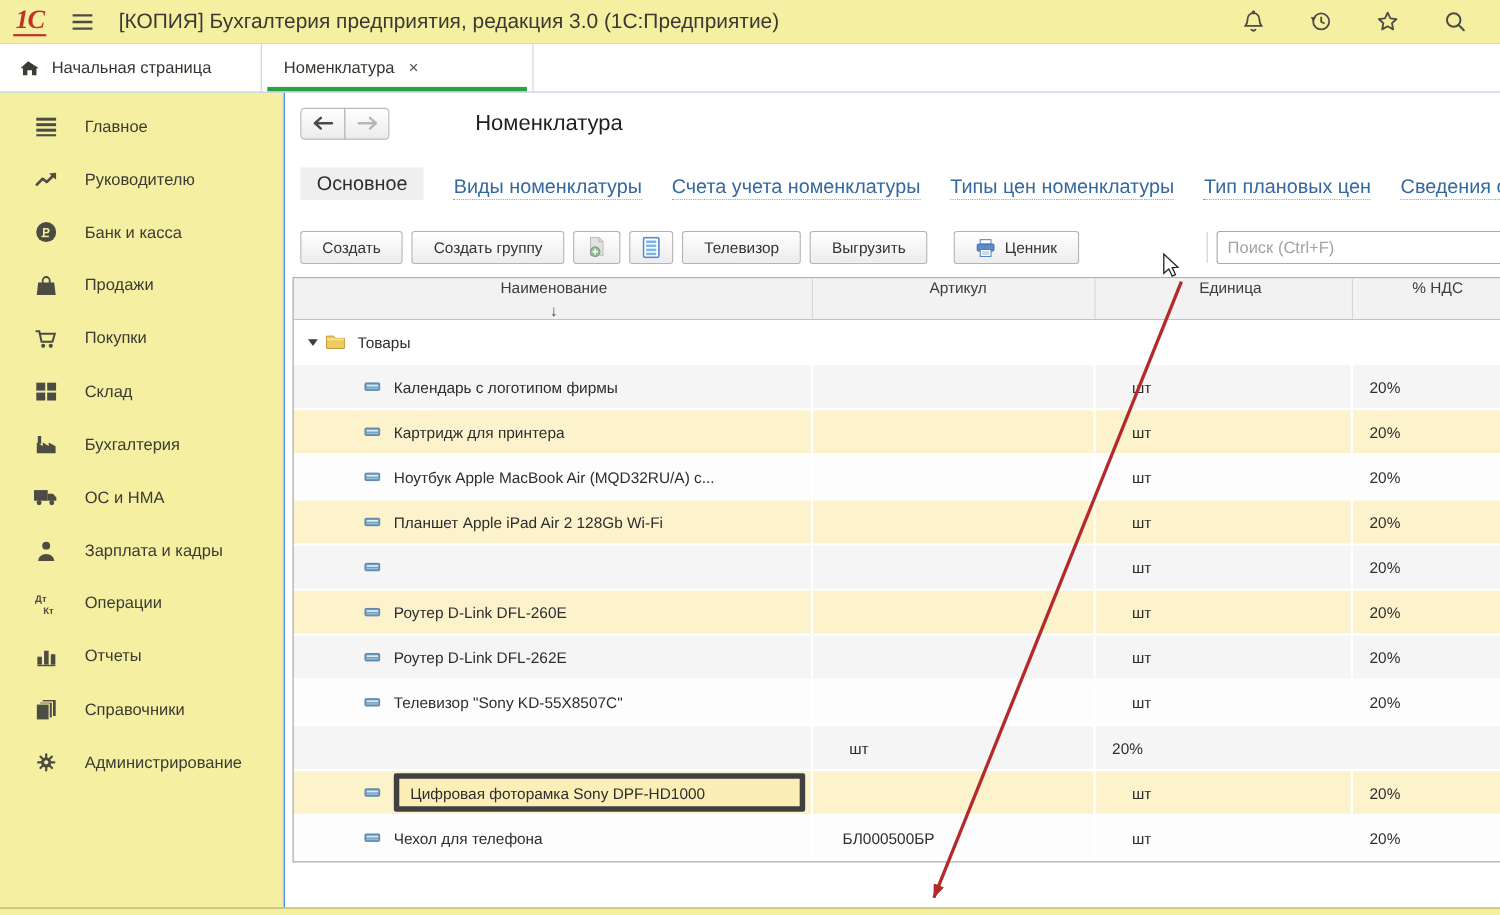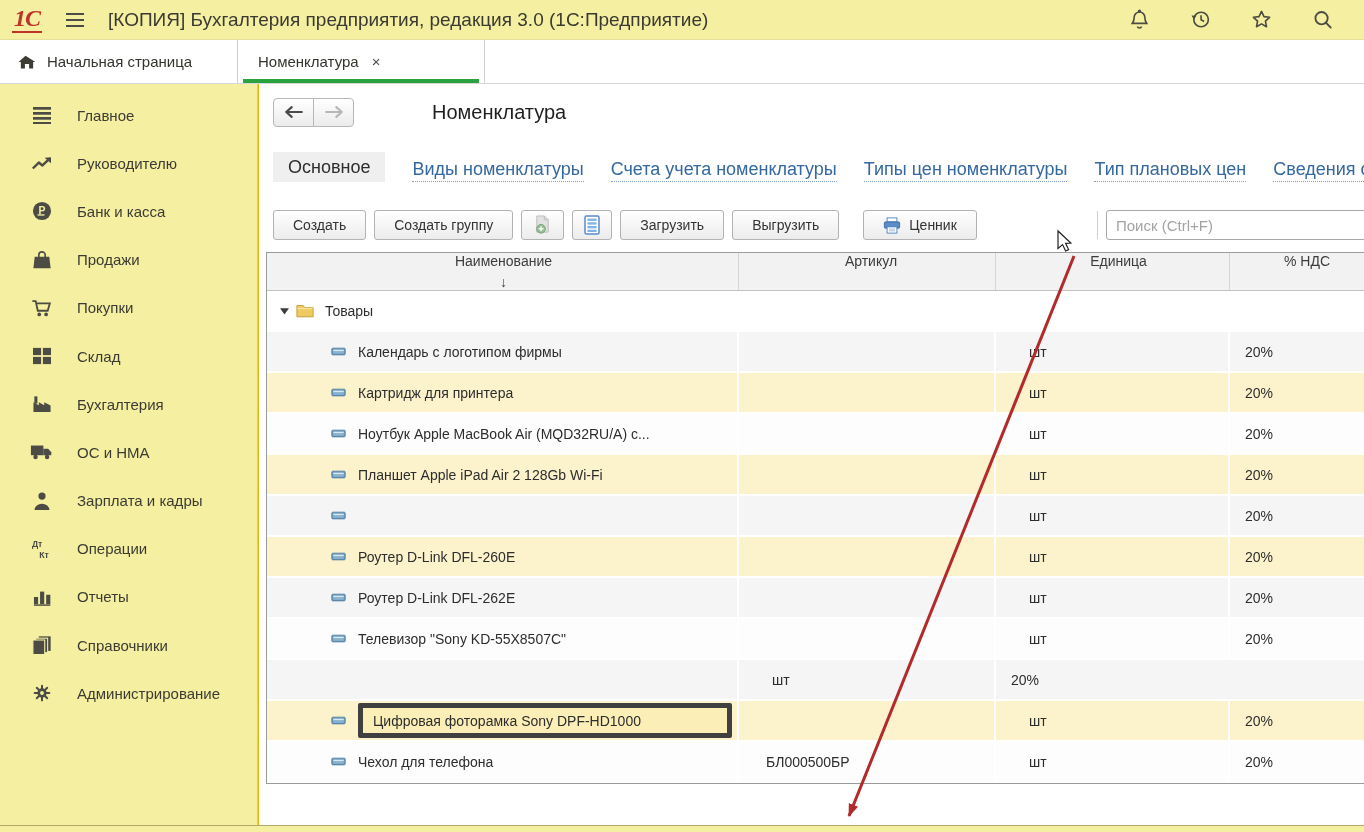--- a/index.html
+++ b/index.html
@@ -1,18 +1,18 @@
 <!DOCTYPE html>
 <html><head>
 <meta charset="utf-8">
 <style>
   * { margin:0; padding:0; box-sizing:border-box; }
   html,body { background:#fff; }
   body { font-family:"Liberation Sans", sans-serif; }
-  .page { position:relative; width:1364px; height:832px; overflow:hidden; background:#eab308; color:#30302b; }
+  .page { position:relative; width:1364px; height:832px; overflow:hidden; background:#3b82f6; color:#30302b; }
 
   
   .topbar { position:absolute; left:0; top:0; width:100%; height:40px; background:#f5efa2;
             border-bottom:1px solid #e6df9b; display:flex; align-items:center; z-index:5; }
   .logo { margin-left:12px; font-family:"Liberation Serif", serif; font-style:italic; font-weight:bold;
           font-size:24px; color:#bf3429; letter-spacing:-1px; line-height:1; border-bottom:2px solid #bf3429; padding:0 2px 1px 2px;}
   .hamburger { margin-left:22px; }
   .win-title { margin-left:22px; font-size:19px; color:#3a3a32; white-space:nowrap; }
   .top-icons { margin-left:auto; margin-right:30px; display:flex; gap:38px; align-items:center; }
   .icon svg { display:block; }
@@ -366,21 +366,21 @@
               <rect x="1" y="1" width="14" height="18" rx="1.5" fill="#ffffff" stroke="#5b8cc8" stroke-width="1.5"></rect>
               <g fill="#7fb3e8">
                 <rect x="3.4" y="3.6" width="9.2" height="2.3"></rect>
                 <rect x="3.4" y="7.3" width="9.2" height="2.3"></rect>
                 <rect x="3.4" y="11" width="9.2" height="2.3"></rect>
                 <rect x="3.4" y="14.7" width="9.2" height="2.3"></rect>
               </g>
             </svg>
           </span>
       </button>
-      <button class="btn">Загрузить</button>
+      <button class="btn">Телевизор</button>
       <button class="btn">Выгрузить</button>
       <button class="btn pricetag">
         <span class="icon">
             <svg width="18" height="17" viewBox="0 0 20 19">
               <rect x="4.5" y="1" width="11" height="4.5" fill="#fff" stroke="#4a7ebb"></rect>
               <rect x="1.5" y="5.5" width="17" height="7" rx="1" fill="#5b8cc8" stroke="#3c69a3"></rect>
               <rect x="4.5" y="11" width="11" height="7" fill="#fff" stroke="#4a7ebb"></rect>
               <path d="M6.5 13.5h7M6.5 15.5h7" stroke="#9ab7d8"></path>
             </svg>
           </span>

